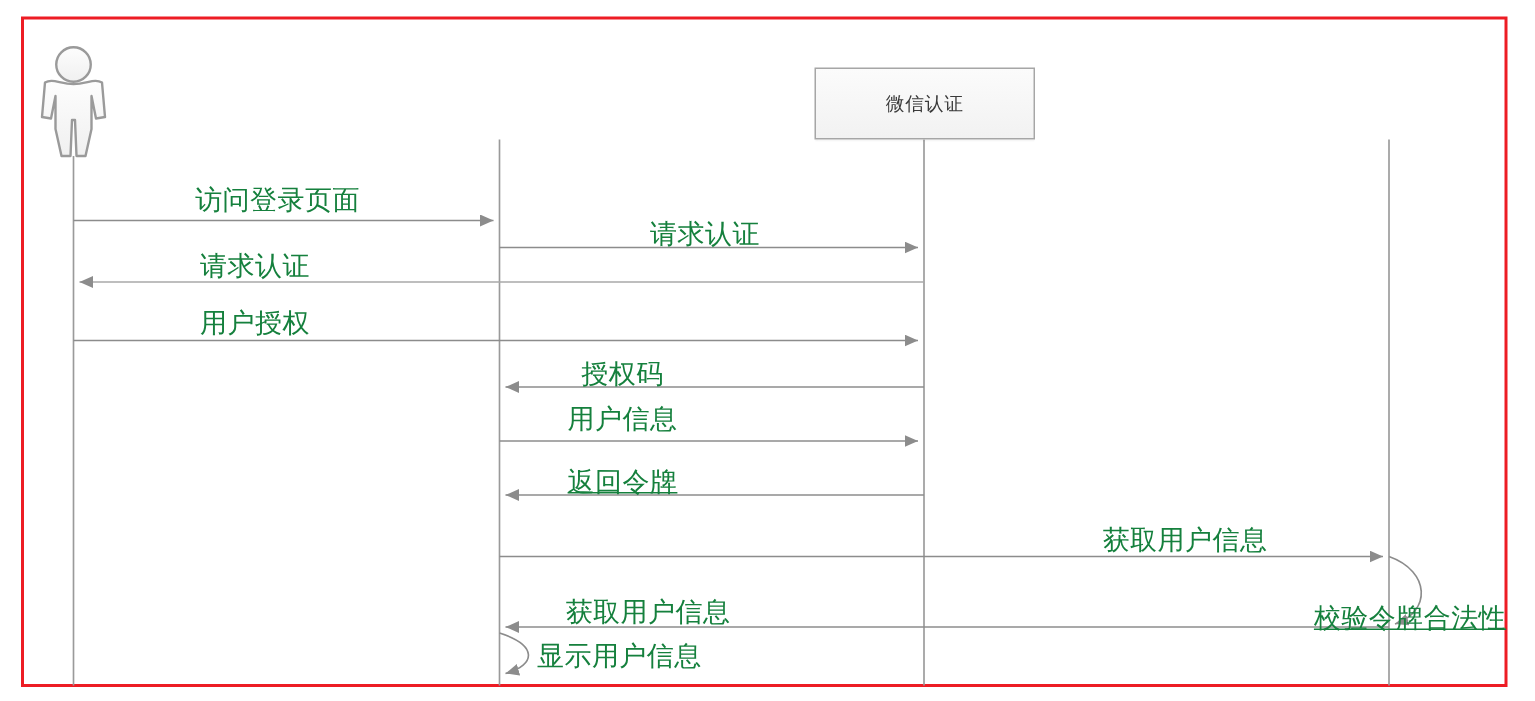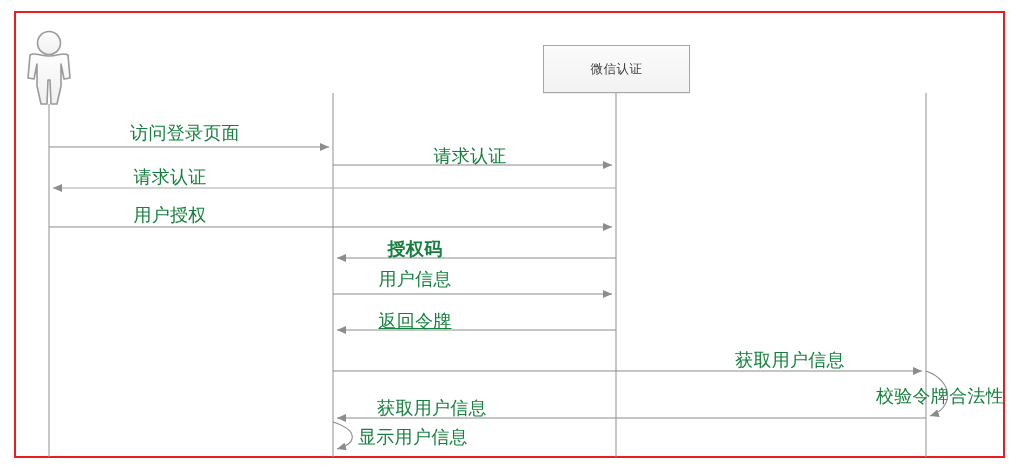--- a/index.html
+++ b/index.html
@@ -127,27 +127,27 @@
 
 
   <div class="msg-label center" style="left:185px; top:121px;">访问登录页面</div>
 
   <div class="msg-label center" style="left:470px; top:144px;">请求认证</div>
 
   <div class="msg-label center" style="left:170px; top:165px;">请求认证</div>
 
   <div class="msg-label center" style="left:170px; top:203px;text-align:center;">用户授权</div>
 
-  <div class="msg-label center" style="left:415px; top:237px;font-weight:bold;">授权码</div>
+  <div class="msg-label center" style="left:415px; top:237px;">授权码</div>
 
   <div class="msg-label center" style="left:415px; top:267px;">用户信息</div>
 
   <div class="msg-label center" style="left:415px; top:309px;text-decoration:underline;">返回令牌</div>
 
   <div class="msg-label center" style="left:790px; top:348px;text-align:center;">获取用户信息</div>
 
-  <div class="msg-label center" style="left:940px; top:384px;">校验令牌合法性</div>
+  <div class="msg-label center" style="left:940px; top:400px;text-decoration:underline;">校验令牌合法性</div>
 
   <div class="msg-label center" style="left:432px; top:396px;">获取用户信息</div>
 
   <div class="msg-label leftpos" style="left:358px; top:425px;">显示用户信息</div>
 
 </div>
 
 </body></html>

